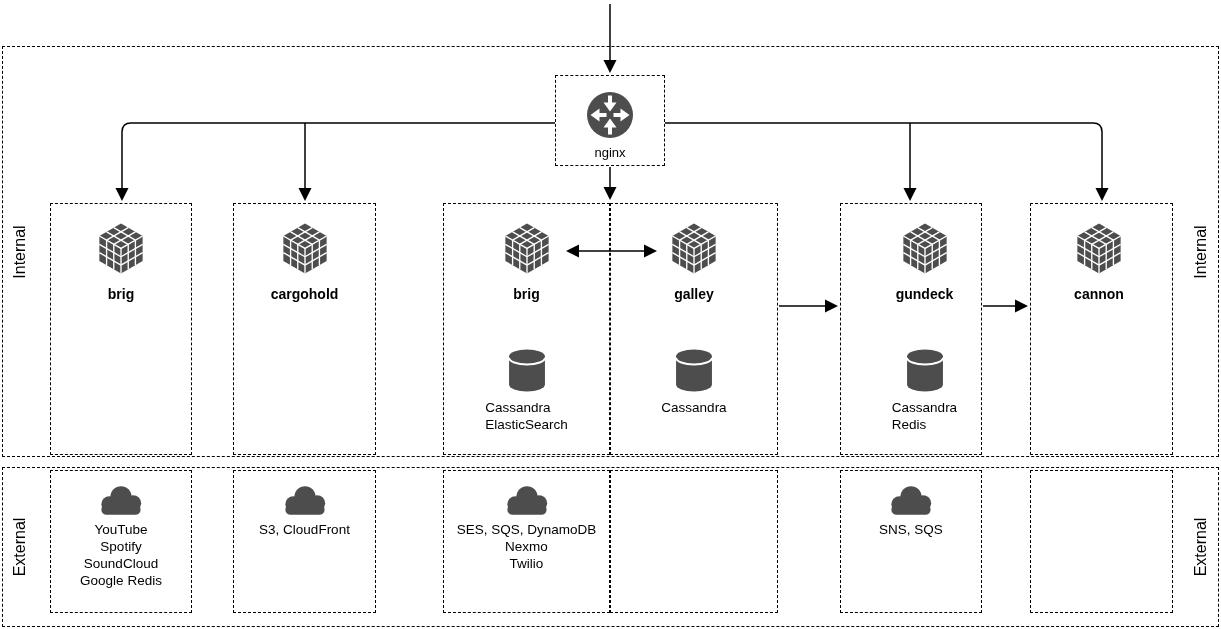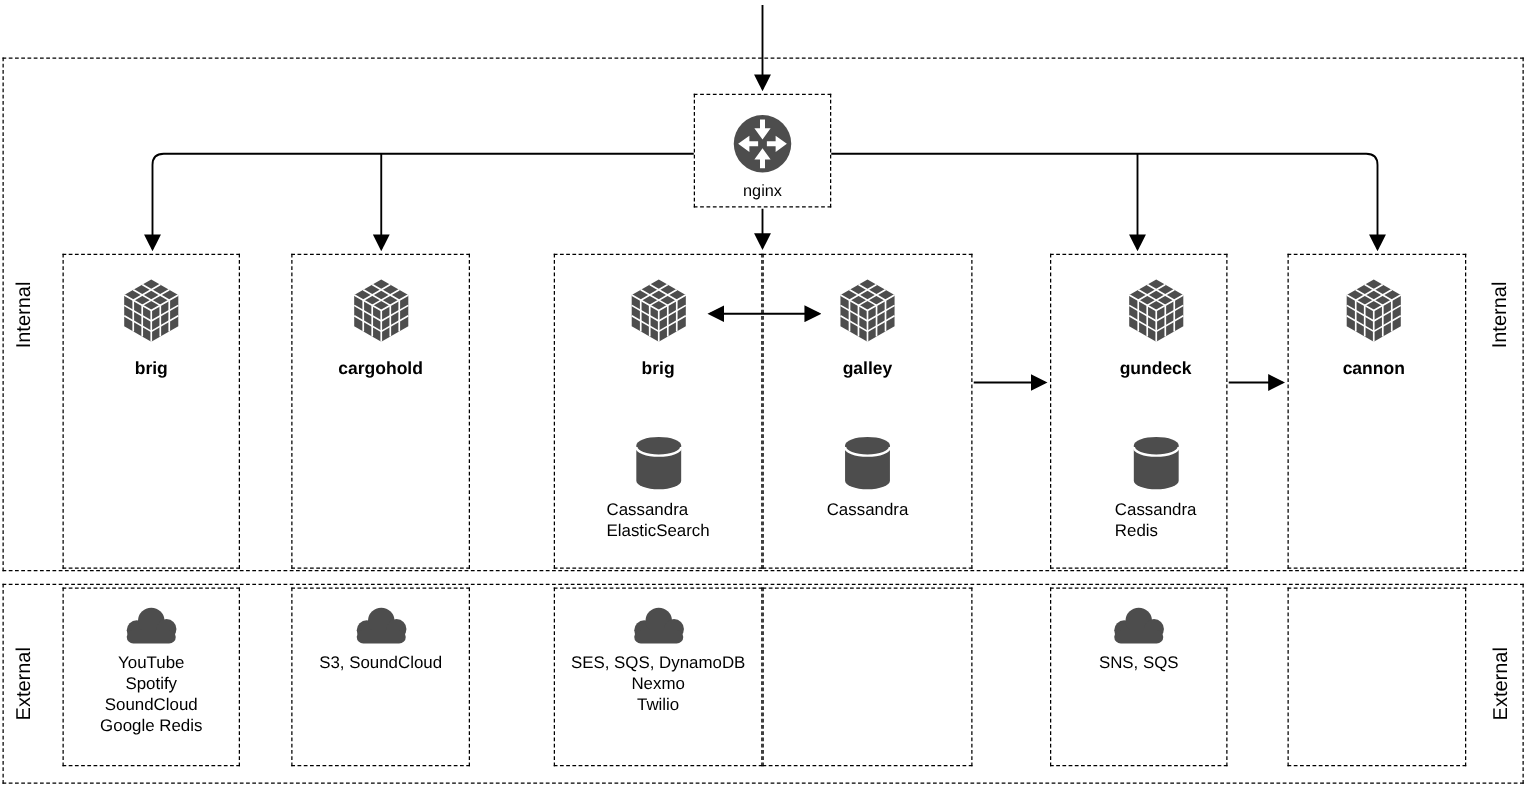--- a/index.html
+++ b/index.html
@@ -182,21 +182,21 @@
       <span>Spotify</span>
       <span>SoundCloud</span>
       <span>Google Redis</span>
     </div>
   </div>
   <div class="stack" style="left:233px;top:470px;width:143px;">
     <svg class="cloud-icon">
         <use href="#sym-cloud"></use>
       </svg>
     <div class="ext-lines">
-      <span>S3, SoundCloud</span>
+      <span>S3, CloudFront</span>
     </div>
   </div>
   <div class="stack" style="left:840px;top:470px;width:142px;">
     <svg class="cloud-icon">
         <use href="#sym-cloud"></use>
       </svg>
     <div class="ext-lines">
       <span>SNS, SQS</span>
     </div>
   </div>

